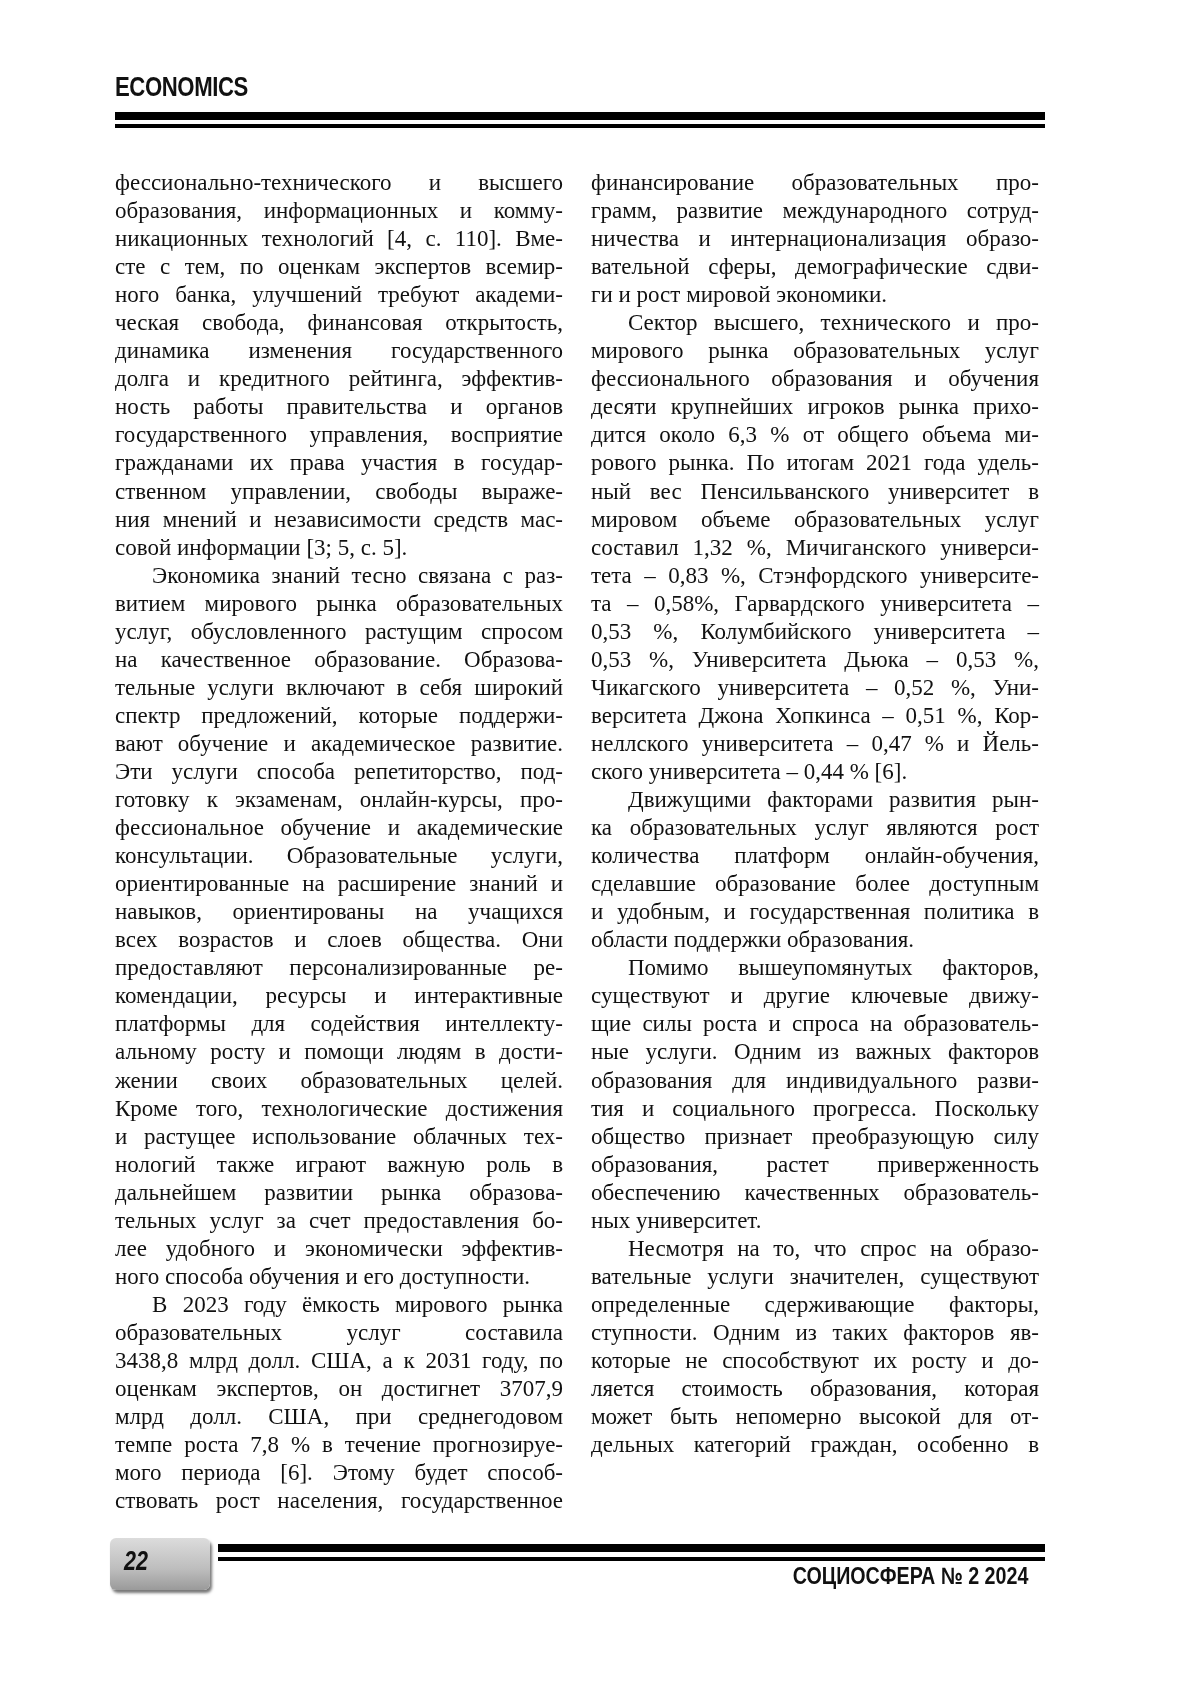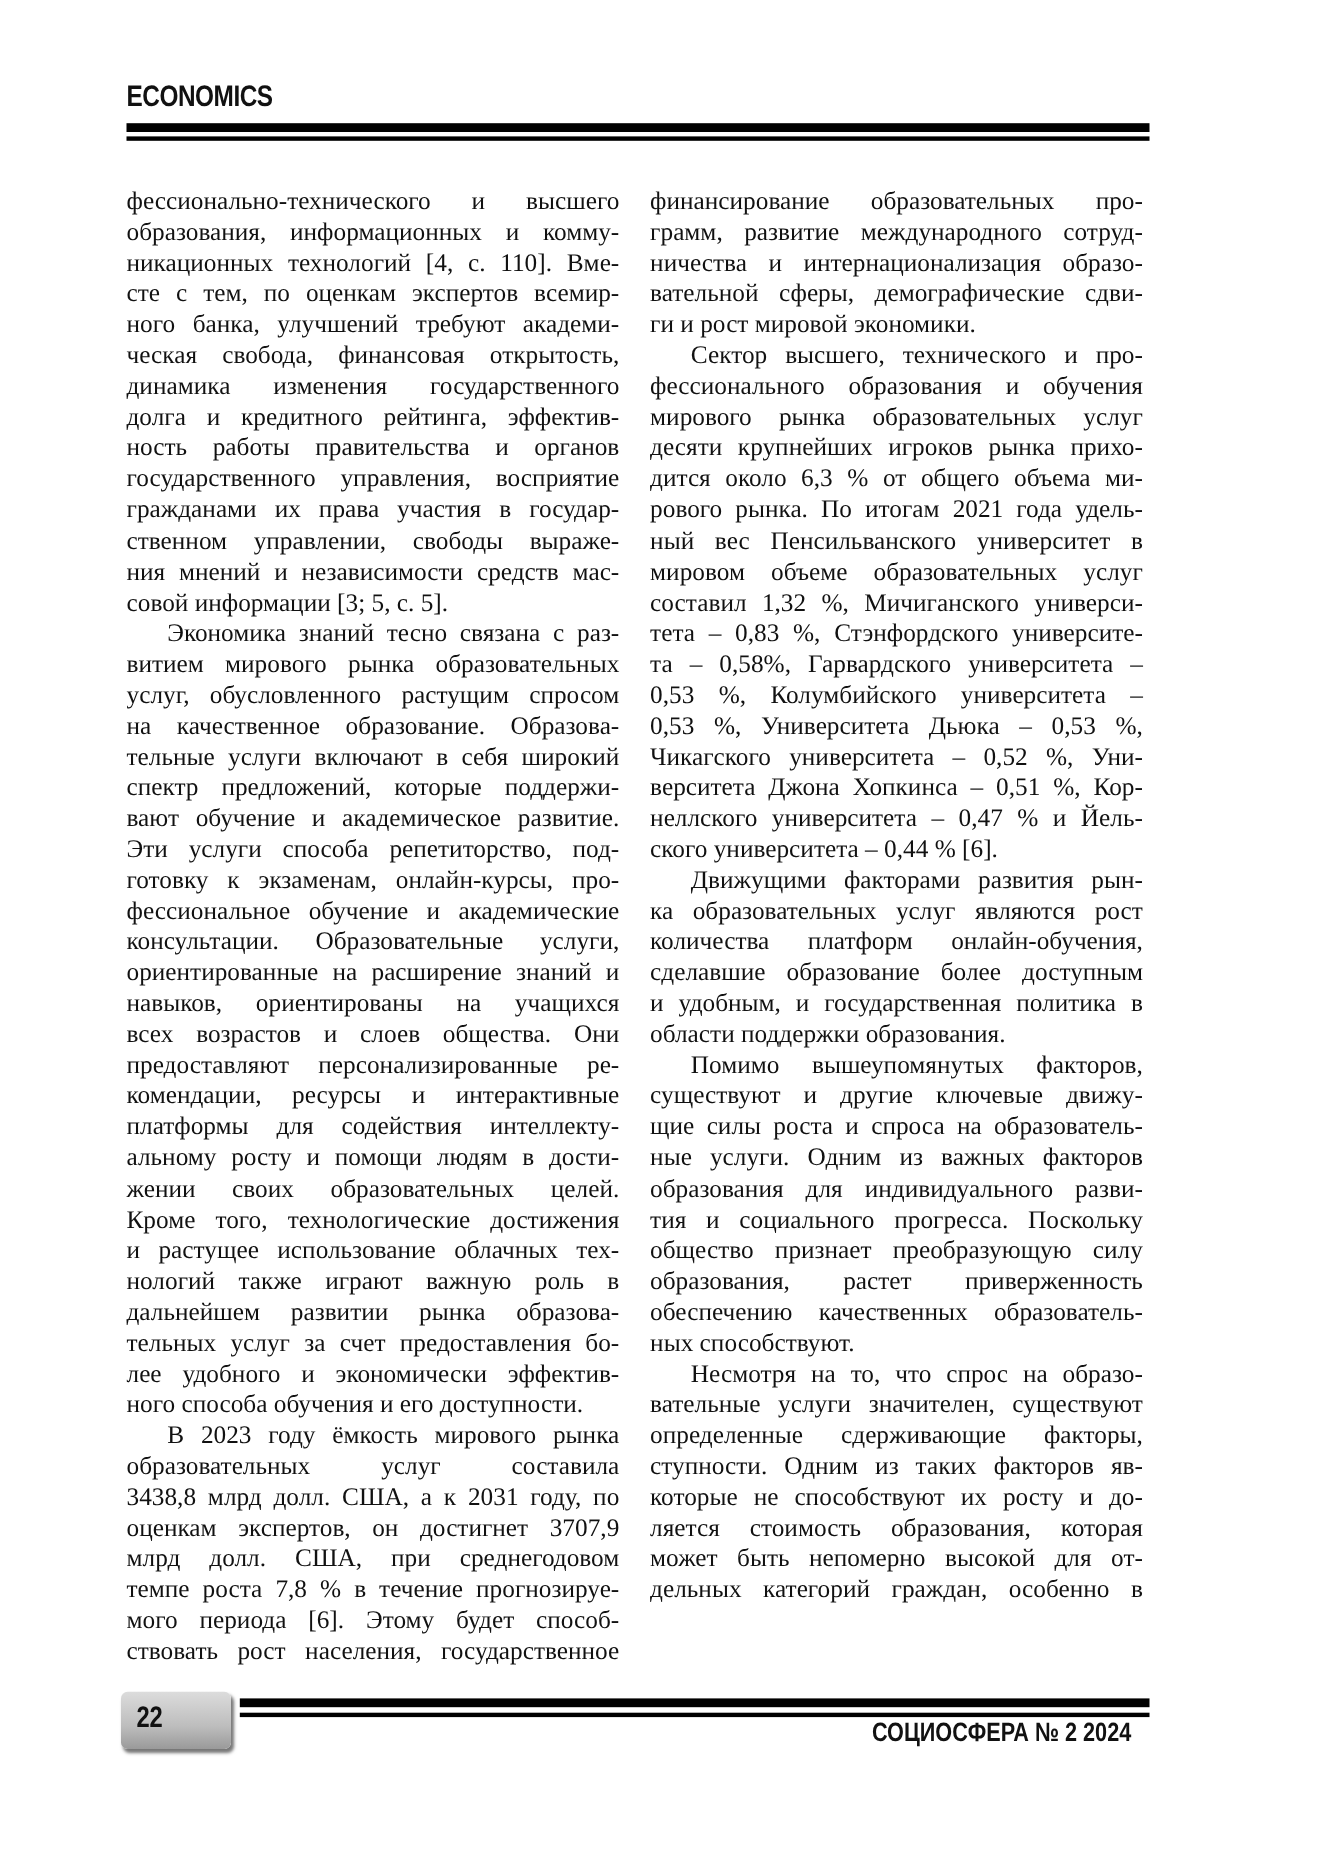--- a/index.html
+++ b/index.html
@@ -9,21 +9,21 @@
     font-weight:bold; font-size:27px; letter-spacing:-0.5px; transform:scaleX(0.82); transform-origin:left; }
   .rule-thick { position:absolute; left:115px; width:930px; height:8px; background:#000; }
   .rule-thin { position:absolute; left:115px; width:930px; height:4px; background:#000; }
   .col { position:absolute; top:169px; width:448px; font-size:23px; line-height:28.05px; }
   .col-left { left:115px; }
   .col-right { left:591px; }
   .line { display:block; text-align:justify; text-align-last:justify; white-space:nowrap; height:28.05px; }
   .line.last { text-align-last:left; }
   .line.ind { padding-left:37px; }
   .page-badge { position:absolute; left:110px; top:1538px; width:100px; height:52px; border-radius:6px;
-    background:linear-gradient(180deg,#dcdcdc 0%,#bdbdbd 60%,#9a9a9a 100%); box-shadow:2px 3px 3px #777; }
+    background:linear-gradient(180deg,#dcdcdc 0%,#bdbdbd 60%,#9a9a9a 100%); box-shadow:2px 3px 3px #777;font-style:italic; }
   .page-num { position:absolute; left:14px; top:8px; font-family:"Liberation Sans","DejaVu Sans",sans-serif;
     font-weight:bold; font-size:27px; transform:scaleX(0.8); transform-origin:left; }
   .journal { position:absolute; right:172px; top:1562px; font-family:"Liberation Sans","DejaVu Sans",sans-serif;
     font-weight:bold; font-size:24px; transform:scaleX(0.82); transform-origin:right; white-space:nowrap; }
 </style>
 </head>
 <body>
 
 <div>
   <div class="header-title">ECONOMICS</div>
@@ -81,22 +81,22 @@
     <span class="line">мого периода [6]. Этому будет способ-</span>
     <span class="line">ствовать рост населения, государственное</span>
   </div>
 <div class="col col-right" id="col-right">
     <span class="line">финансирование образовательных про-</span>
     <span class="line">грамм, развитие международного сотруд-</span>
     <span class="line">ничества и интернационализация образо-</span>
     <span class="line">вательной сферы, демографические сдви-</span>
     <span class="line last">ги и рост мировой экономики.</span>
     <span class="line ind">Сектор высшего, технического и про-</span>
+    <span class="line">мирового рынка образовательных услуг</span>
     <span class="line">фессионального образования и обучения</span>
-    <span class="line">мирового рынка образовательных услуг</span>
     <span class="line">десяти крупнейших игроков рынка прихо-</span>
     <span class="line">дится около 6,3 % от общего объема ми-</span>
     <span class="line">рового рынка. По итогам 2021 года удель-</span>
     <span class="line">ный вес Пенсильванского университет в</span>
     <span class="line">мировом объеме образовательных услуг</span>
     <span class="line">составил 1,32 %, Мичиганского универси-</span>
     <span class="line">тета – 0,83 %, Стэнфордского университе-</span>
     <span class="line">та – 0,58%, Гарвардского университета –</span>
     <span class="line">0,53 %, Колумбийского университета –</span>
     <span class="line">0,53 %, Университета Дьюка – 0,53 %,</span>
@@ -112,21 +112,21 @@
     <span class="line last">области поддержки образования.</span>
     <span class="line ind">Помимо вышеупомянутых факторов,</span>
     <span class="line">существуют и другие ключевые движу-</span>
     <span class="line">щие силы роста и спроса на образователь-</span>
     <span class="line">ные услуги. Одним из важных факторов</span>
     <span class="line">образования для индивидуального разви-</span>
     <span class="line">тия и социального прогресса. Поскольку</span>
     <span class="line">общество признает преобразующую силу</span>
     <span class="line">образования, растет приверженность</span>
     <span class="line">обеспечению качественных образователь-</span>
-    <span class="line last">ных способствуют.</span>
+    <span class="line last">ных университет.</span>
     <span class="line ind">Несмотря на то, что спрос на образо-</span>
     <span class="line">вательные услуги значителен, существуют</span>
     <span class="line">определенные сдерживающие факторы,</span>
     <span class="line">ступности. Одним из таких факторов яв-</span>
     <span class="line">которые не способствуют их росту и до-</span>
     <span class="line">ляется стоимость образования, которая</span>
     <span class="line">может быть непомерно высокой для от-</span>
     <span class="line">дельных категорий граждан, особенно в</span>
   </div>
 

